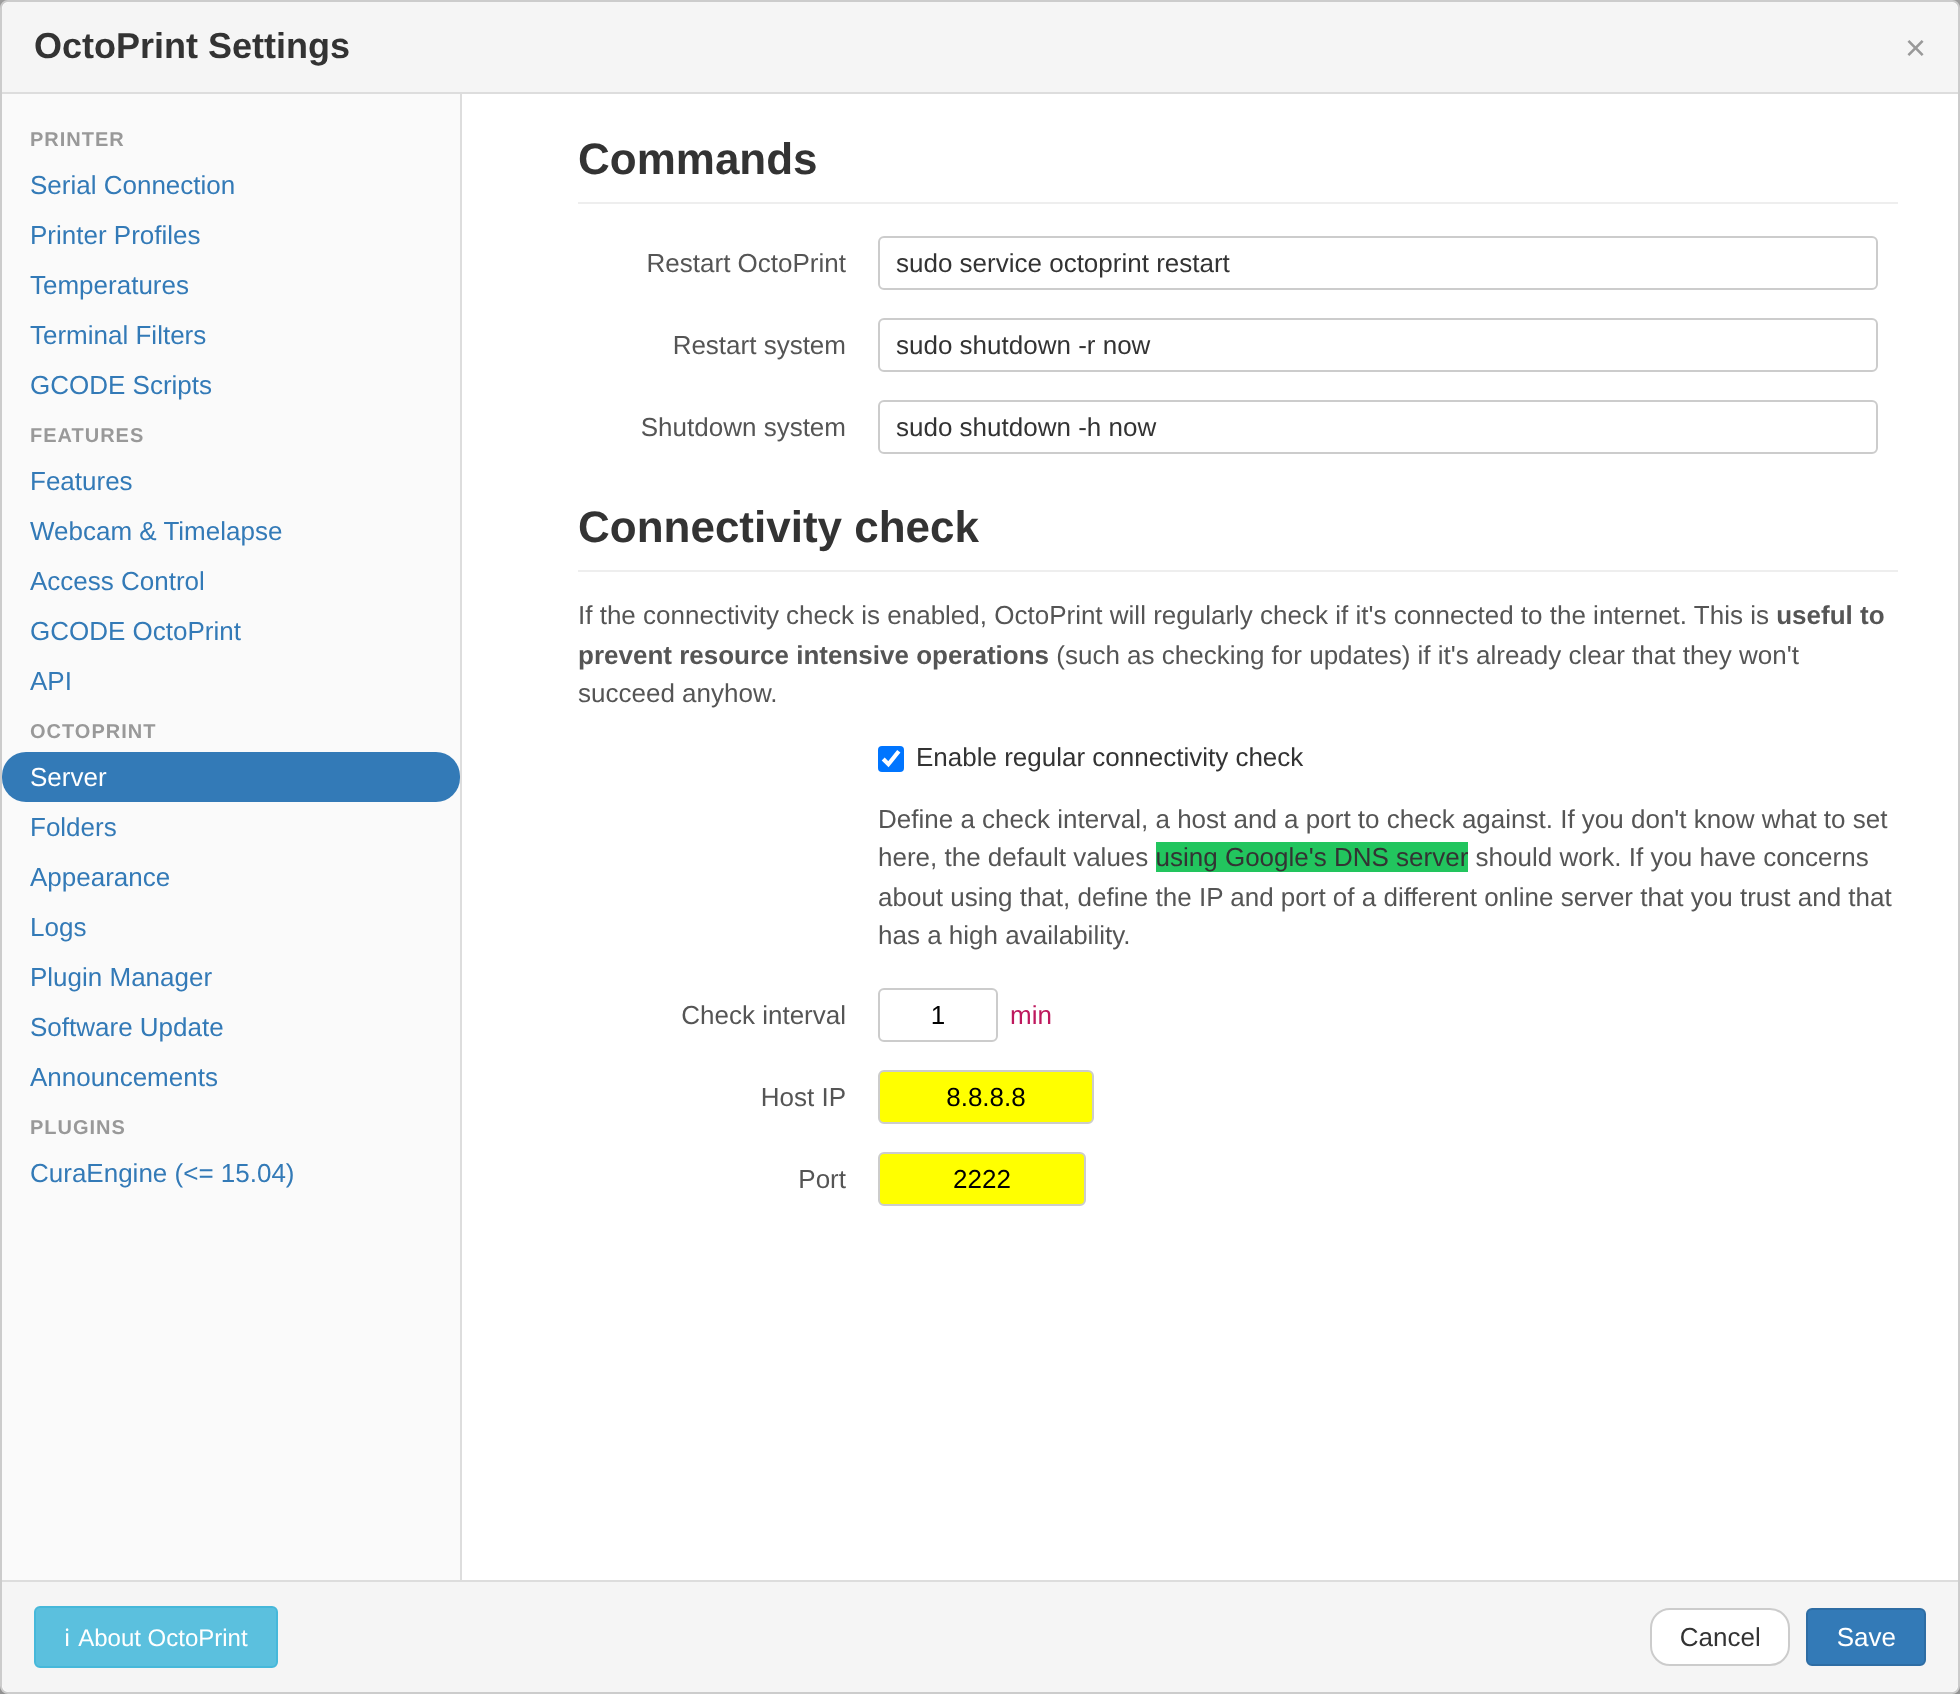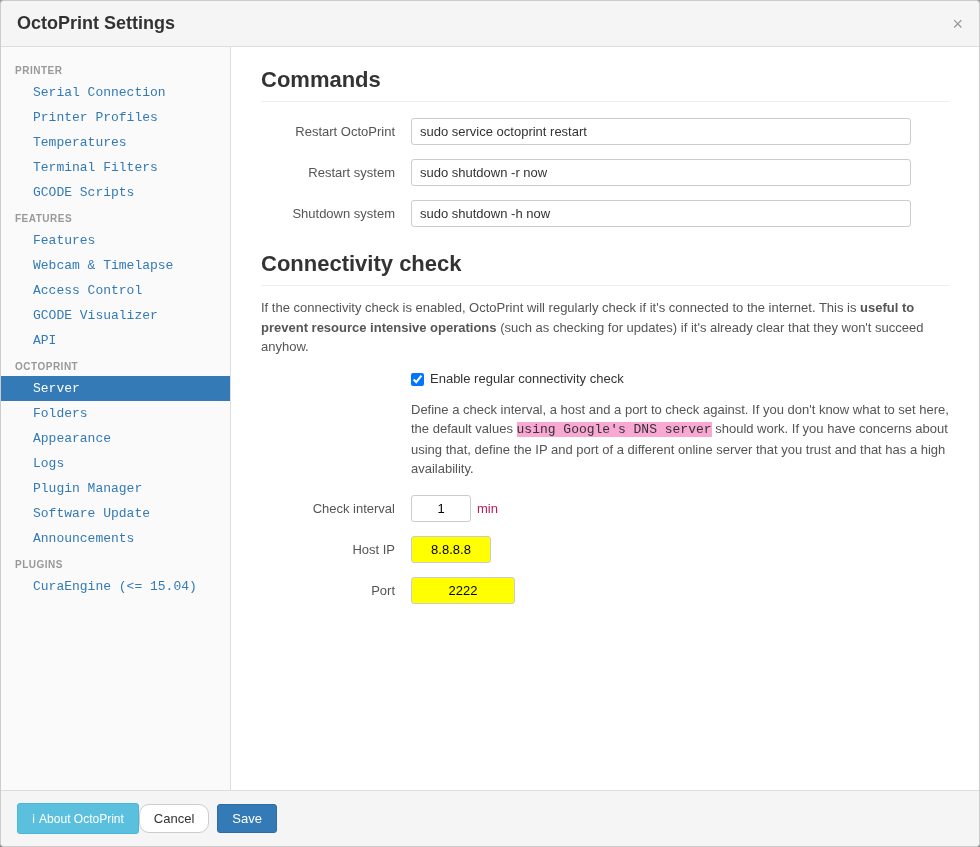--- a/index.html
+++ b/index.html
@@ -34,50 +34,50 @@
       border: none;
       font-size: 18px;
       cursor: pointer;
       color: #999;
       line-height: 1;
     }
     .dialog-body {
       display: flex;
       flex: 1;
       overflow: hidden;
+      gap: 28px;
     }
     .sidebar {
       width: 230px;
       border-right: 1px solid #ddd;
       overflow-y: auto;
       padding: 10px 0;
       background: #fafafa;
       flex-shrink: 0;
     }
     .sidebar-section-label {
       font-size: 10px;
       font-weight: bold;
       color: #999;
       text-transform: uppercase;
       padding: 8px 14px 4px;
       letter-spacing: 0.5px;
     }
     .sidebar-item {
       display: block;
-      padding: 5px 32px;
+      padding: 5px 14px;
       color: #337ab7;
       text-decoration: none;
       cursor: pointer;
       font-size: 13px;
-      font-family: Liberation Mono, monospace;
     }
     .sidebar-item.active {
       background: #337ab7;
       color: #fff;
-      border-radius: 0;
+      border-radius: 12px;
     }
     .main-content {
       flex: 1;
       overflow-y: auto;
       padding: 20px 30px;
     }
     .section-title {
       font-size: 22px;
       font-weight: bold;
       color: #333;
@@ -132,58 +132,58 @@
     .checkbox-label { font-size: 13px; color: #333; }
     .connectivity-info {
       margin-left: 150px;
       font-size: 13px;
       color: #555;
       line-height: 1.5;
       margin-bottom: 16px;
       max-width: 600px;
     }
     .highlight-yellow {
-      background-color: #f9a8d4;
-      color: #333;
-      font-family: Liberation Mono, monospace;
+      background-color: #22c55e;
+      color: #333;
     }
     .small-input {
       width: 60px;
       padding: 5px 8px;
       border: 1px solid #ccc;
       border-radius: 3px;
       font-size: 13px;
       text-align: center;
     }
     .unit-label {
       margin-left: 6px;
       color: #be185d;
     }
     .highlight-input {
       background-color: #ffff00;
       border: 1px solid #ccc;
       border-radius: 3px;
       padding: 5px 8px;
       font-size: 13px;
-      width: 80px;
+      width: 108px;
       text-align: center;
     }
     .port-input {
       background-color: #ffff00;
       border: 1px solid #ccc;
       border-radius: 3px;
       padding: 5px 8px;
       font-size: 13px;
       width: 104px;
       text-align: center;
     }
     .dialog-footer {
       border-top: 1px solid #ddd;
       padding: 12px 16px;
       display: flex;
+      justify-content: space-between;
       align-items: center;
       background: #f5f5f5;
       border-radius: 0 0 4px 4px;
     }
     .btn {
       padding: 6px 14px;
       border-radius: 3px;
       font-size: 13px;
       cursor: pointer;
       border: 1px solid transparent;
@@ -225,21 +225,21 @@
       <a class="sidebar-item">Serial Connection</a>
       <a class="sidebar-item">Printer Profiles</a>
       <a class="sidebar-item">Temperatures</a>
       <a class="sidebar-item">Terminal Filters</a>
       <a class="sidebar-item">GCODE Scripts</a>
 
       <div class="sidebar-section-label">FEATURES</div>
       <a class="sidebar-item">Features</a>
       <a class="sidebar-item">Webcam &amp; Timelapse</a>
       <a class="sidebar-item">Access Control</a>
-      <a class="sidebar-item">GCODE Visualizer</a>
+      <a class="sidebar-item">GCODE OctoPrint</a>
       <a class="sidebar-item">API</a>
 
       <div class="sidebar-section-label">OCTOPRINT</div>
       <a class="sidebar-item active">Server</a>
       <a class="sidebar-item">Folders</a>
       <a class="sidebar-item">Appearance</a>
       <a class="sidebar-item">Logs</a>
       <a class="sidebar-item">Plugin Manager</a>
       <a class="sidebar-item">Software Update</a>
       <a class="sidebar-item">Announcements</a>

